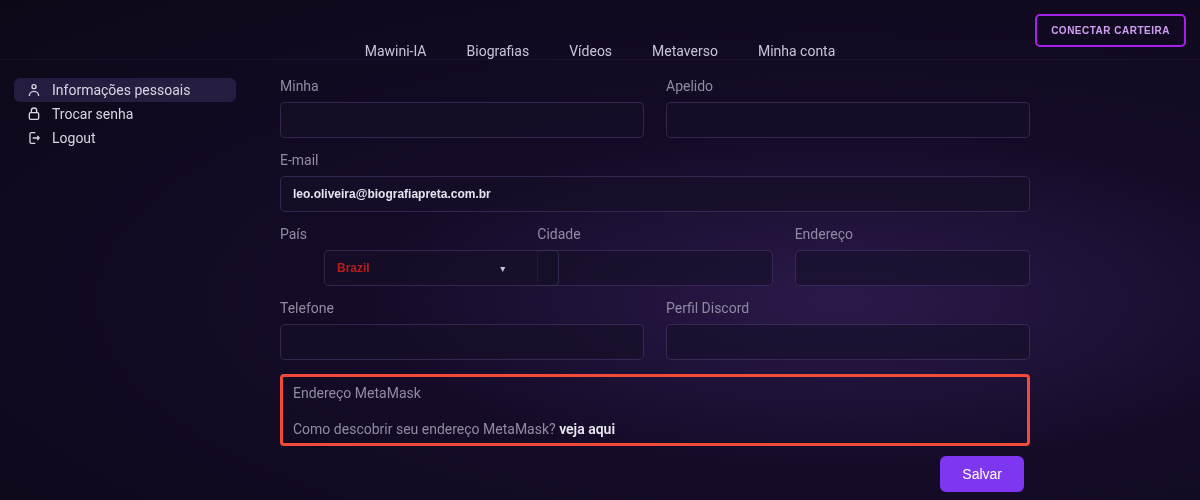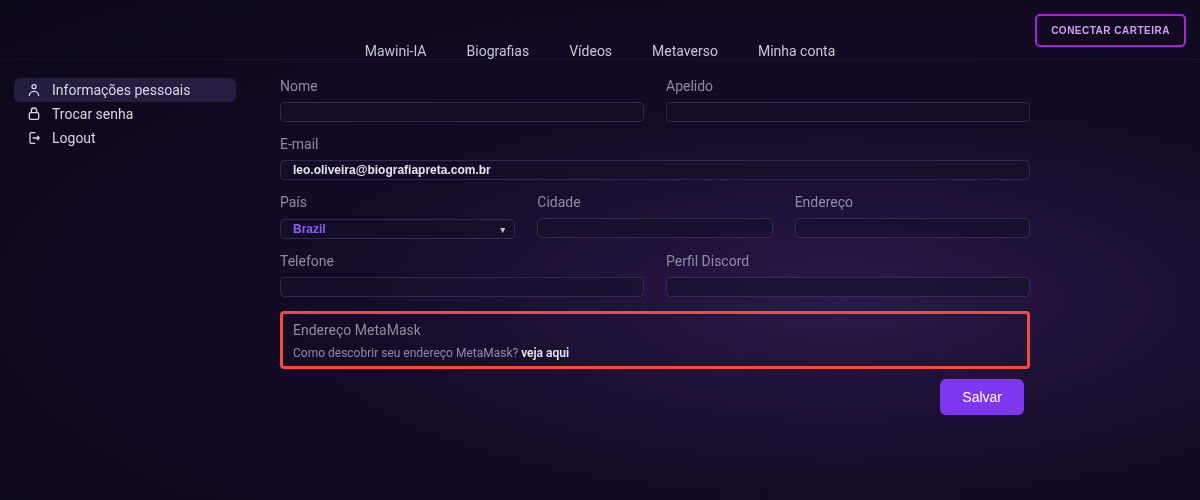--- a/index.html
+++ b/index.html
@@ -92,32 +92,33 @@
     }
     .label {
       color: #928aa3;
       font-size: 14px;
       margin-bottom: 8px;
     }
     .input, .select {
       background: rgba(22, 15, 40, 0.6);
       border: 1px solid rgba(120, 100, 170, 0.3);
       border-radius: 5px;
-      height: 20px;
+      height: 36px;
       padding: 0 12px;
       color: #e6e4ef;
       font-size: 13px;
       outline: none;
     }
     .select {
       appearance: none;
       position: relative;
       font-size: 12px;
       font-weight: 600;
-      color: #8b5cf6;
+      color: #b91c1c;
+      margin-left: 44px;
     }
     .select-wrap {
       position: relative;
     }
     .select-caret {
       position: absolute;
       right: 10px;
       top: 50%;
       transform: translateY(-50%);
       pointer-events: none;
@@ -125,22 +126,22 @@
       color: #c7c5d6;
     }
     .highlight-box {
       border: 3px solid #f24b3a;
       border-radius: 4px;
       padding: 8px 10px 6px 10px;
       margin-top: 2px;
     }
     .help-text {
       color: #928aa3;
-      font-size: 12px;
-      margin-top: 8px;
+      font-size: 14px;
+      margin-top: 20px;
     }
     .help-link {
       color: #e8e6f0;
       font-weight: 600;
       cursor: pointer;
     }
     .save-btn {
       display: inline-block;
       background: #7e36f0;
       color: #fff;
@@ -199,21 +200,21 @@
             <path d="M10 12h10m0 0l-3-3m3 3l-3 3" fill="none" stroke="currentColor" stroke-width="2"></path>
           </svg>
       </span>
       <span>Logout</span>
     </div>
   </div>
 
   <div class="content">
     <div class="row">
       <div class="col">
-        <span class="label">Nome</span>
+        <span class="label">Minha</span>
         <input class="input" value="" style="">
       </div>
       <div class="col">
         <span class="label">Apelido</span>
         <input class="input" value="" style="">
       </div>
     </div>
 
     <div class="row">
       <div class="col">

